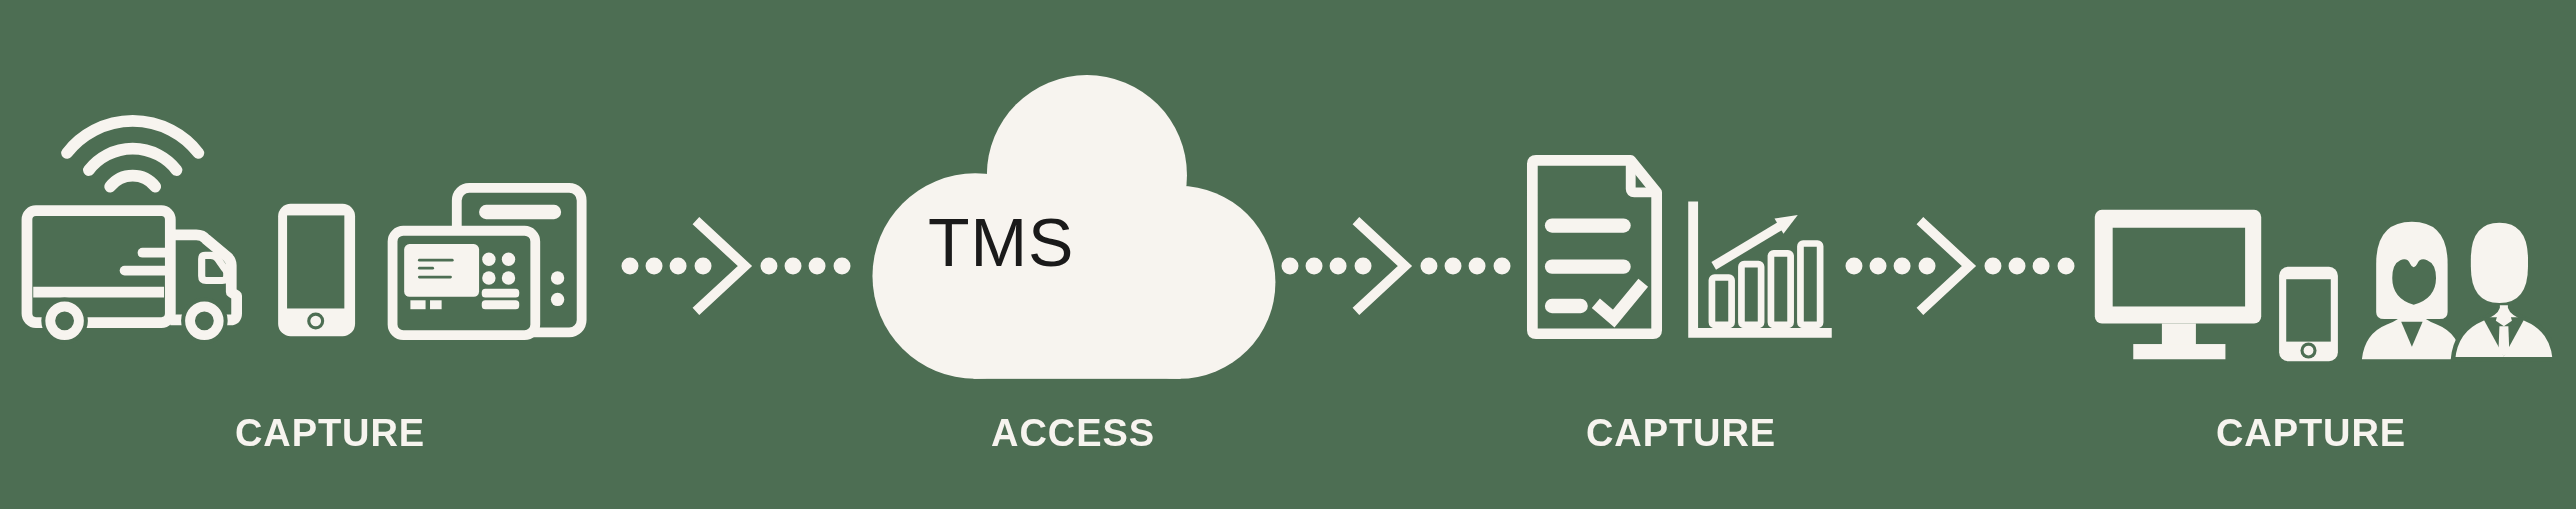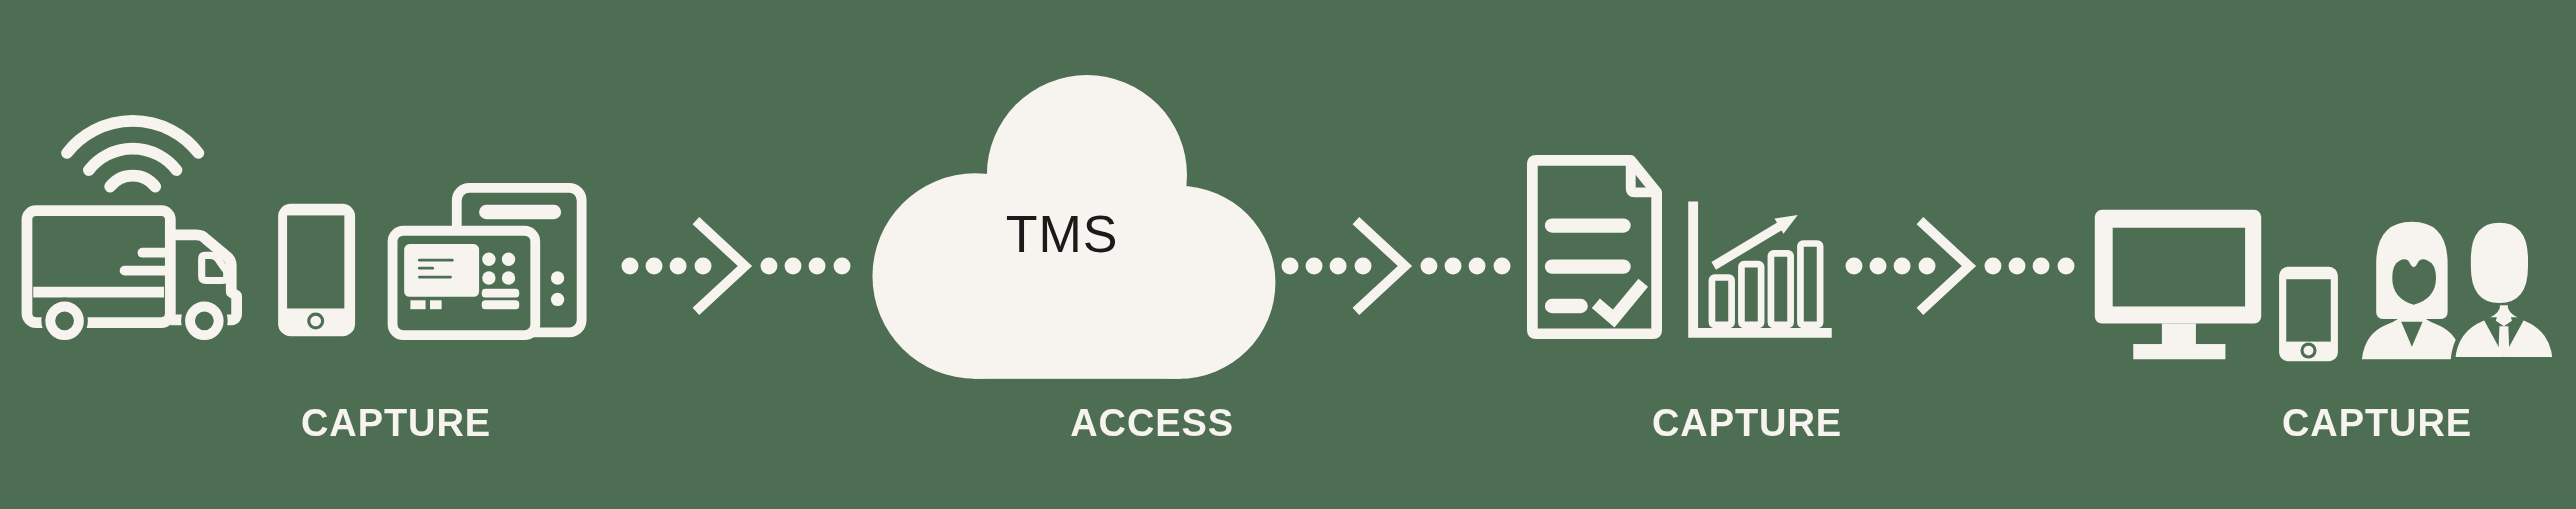--- a/index.html
+++ b/index.html
@@ -9,31 +9,30 @@
   }
   html,body{margin:0;padding:0;}
   body{
     width:2576px;height:510px;overflow:hidden;
     background:var(--background);
     font-family:"Liberation Sans",sans-serif;
   }
   .canvas{position:relative;width:2576px;height:510px;}
   .abs{position:absolute;}
   .stage-label{
-    position:absolute;top:404px;width:322px;
-    text-align:right;
+    position:absolute;top:414px;width:322px;
+    text-align:center;
     font-size:38px;font-weight:bold;letter-spacing:0.9px;
     color:var(--icon);
     line-height:1;
     user-select:none;
   }
   .cloud-text{
     position:absolute;left:928px;top:208px;width:268px;
-    text-align:center;
-    font-size:52px;font-weight:400;letter-spacing:0.9px;
+    font-size:68px;font-weight:400;letter-spacing:0.9px;
     color:var(--cloud-text);
     line-height:1;
   }
   svg{display:block;}
   .st{stroke:var(--icon);fill:none;}
   .fi{fill:var(--icon);}
   .fb{fill:var(--background);}
 </style>
 </head>
 <body>

